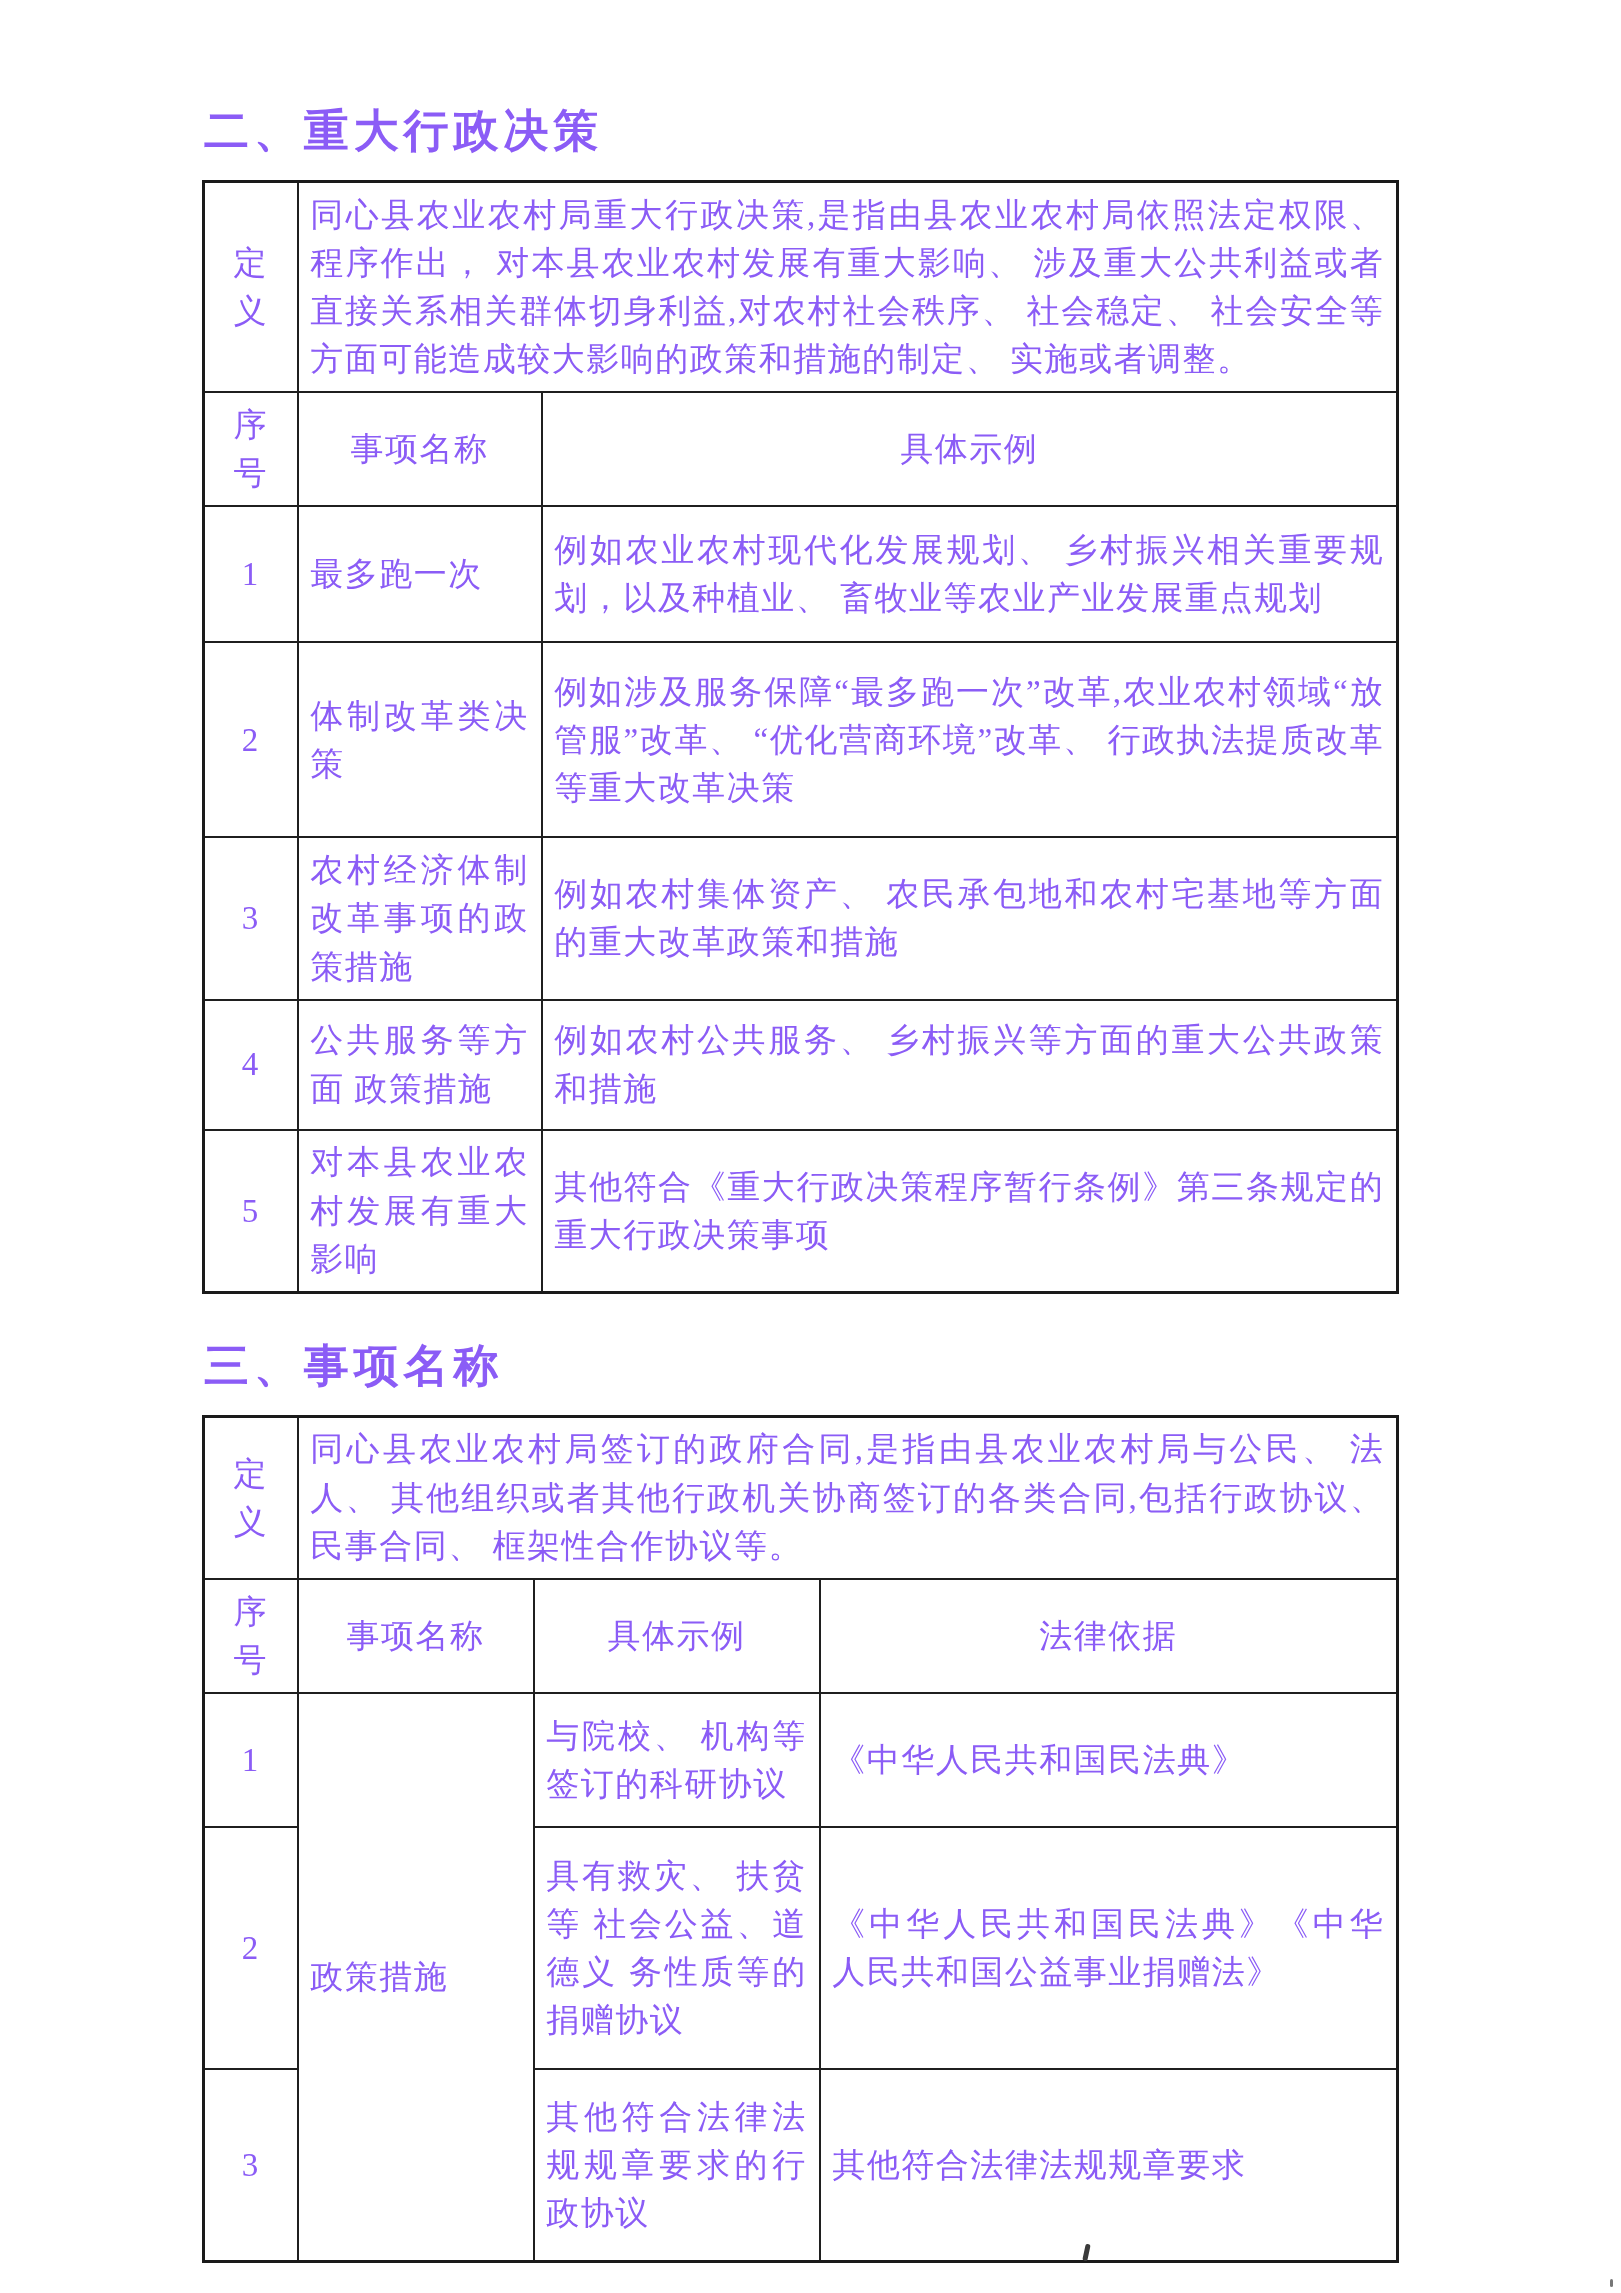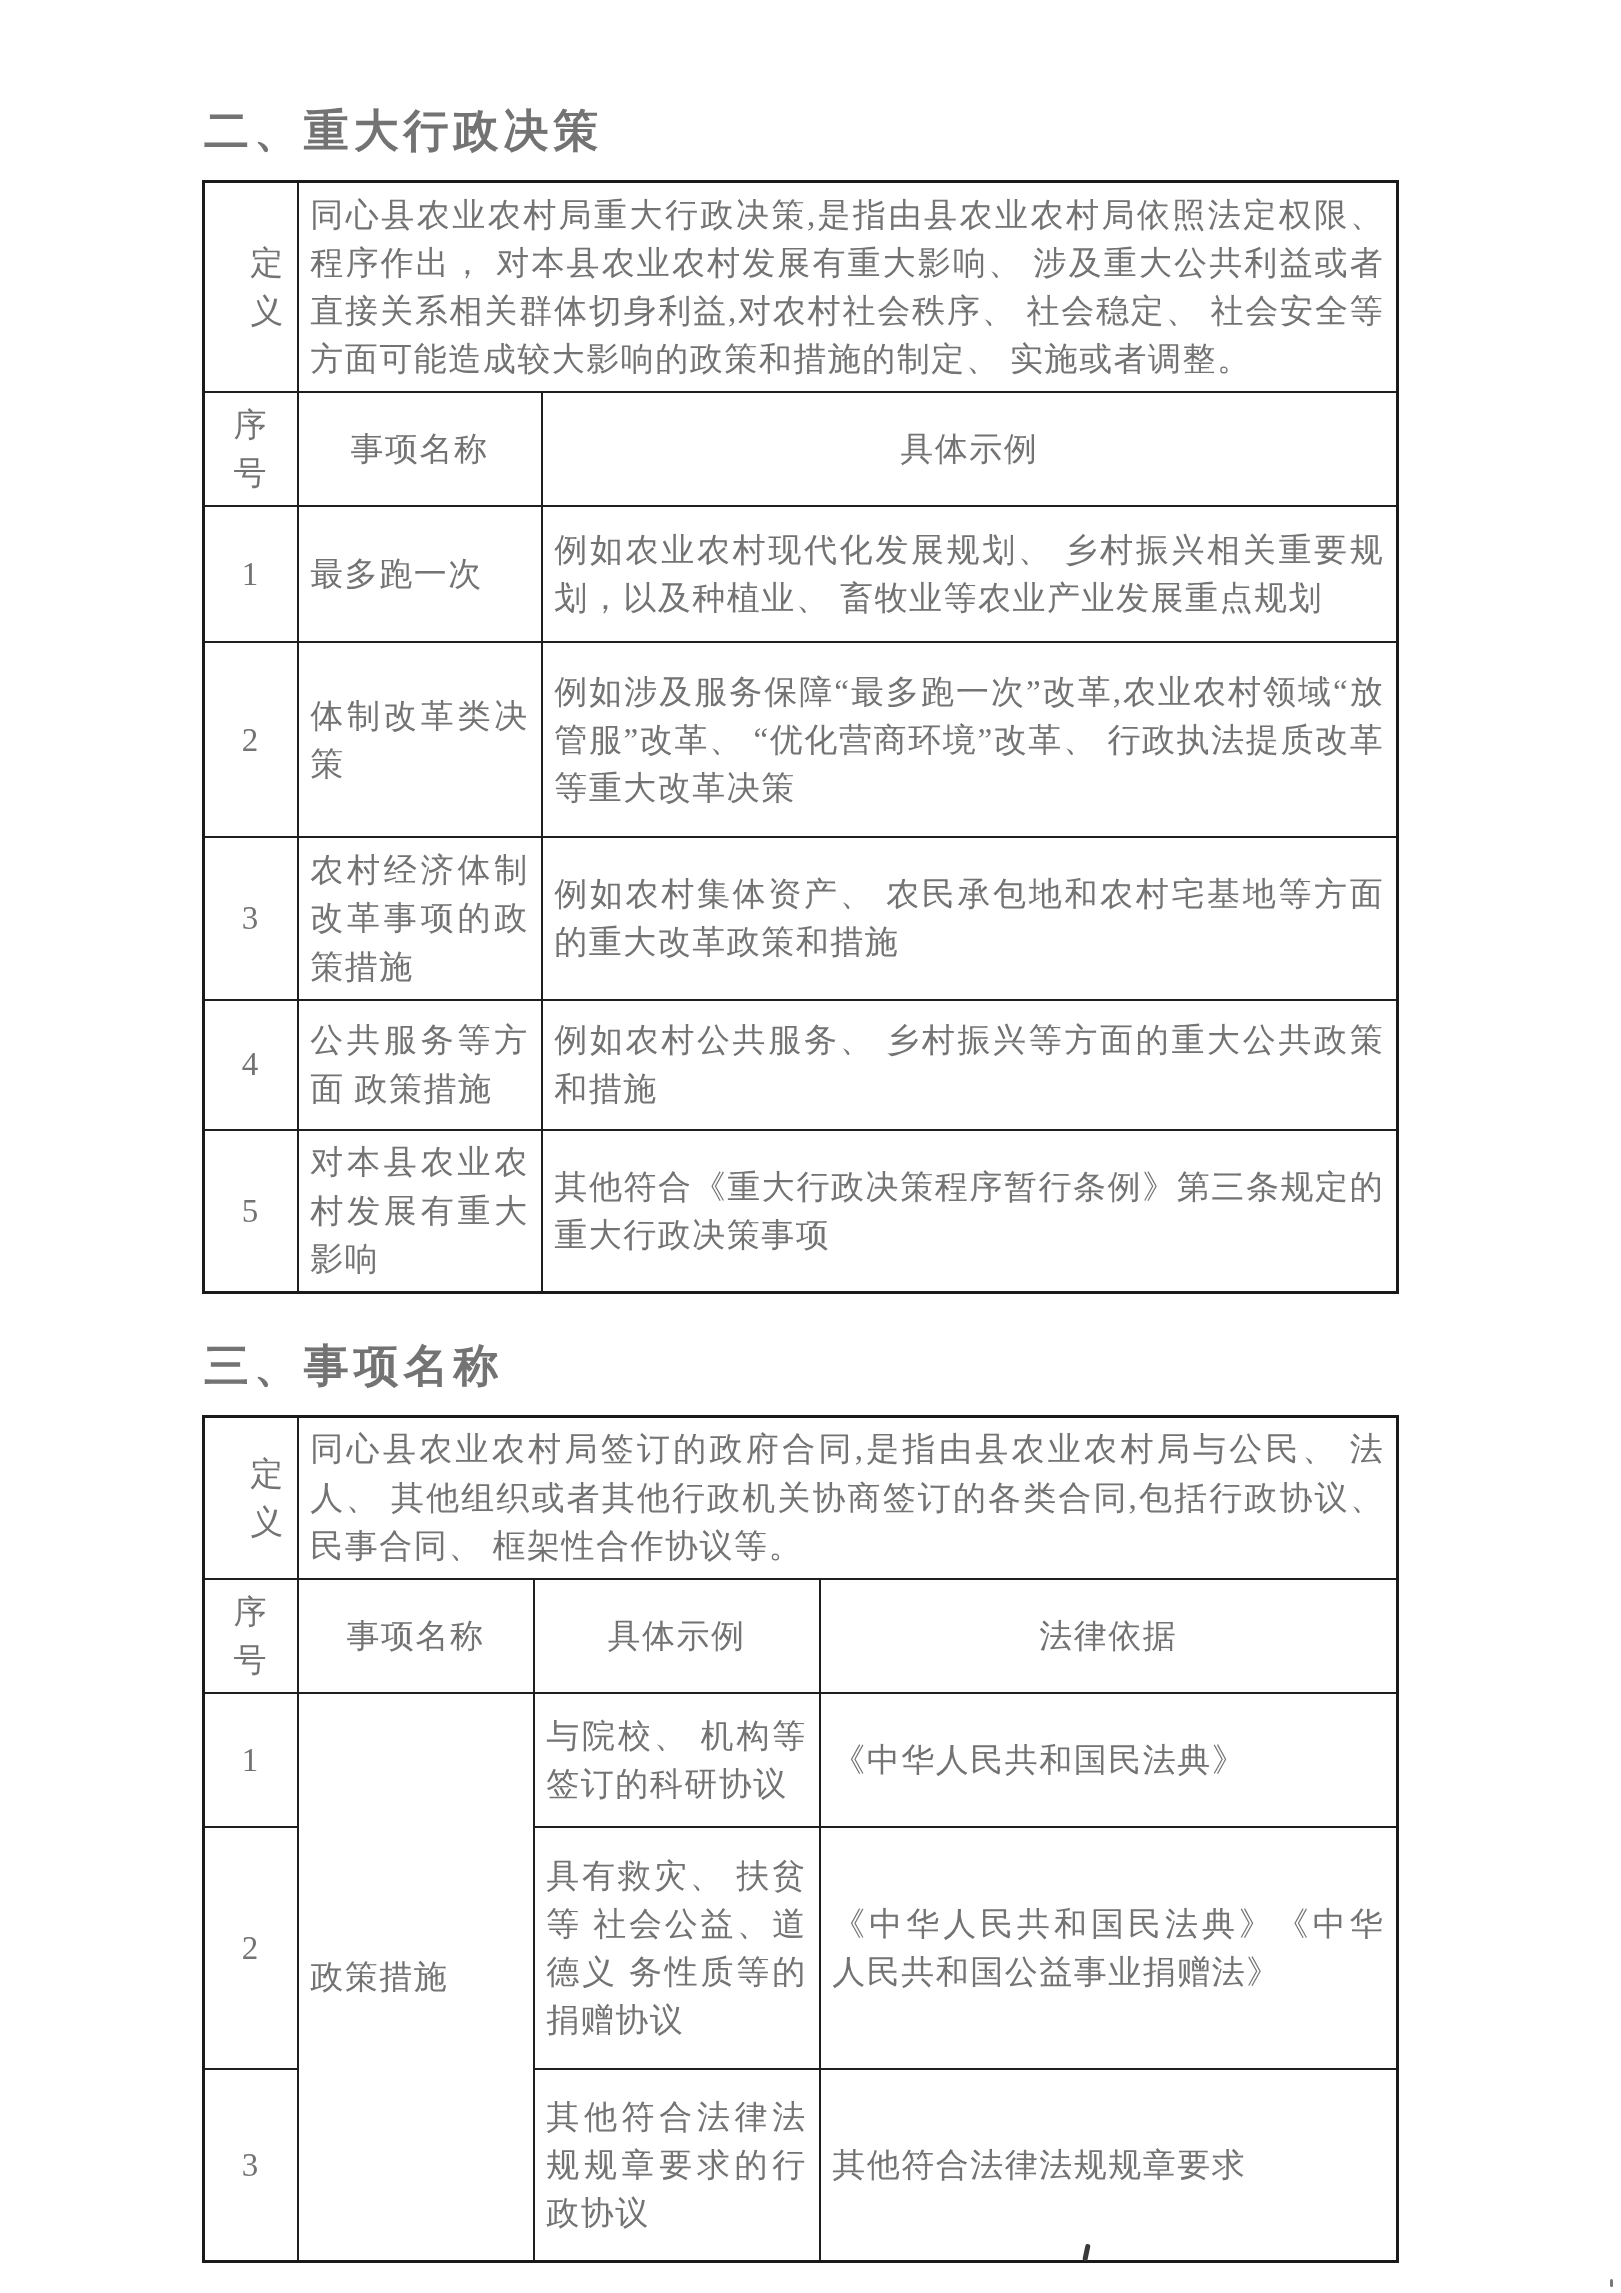--- a/index.html
+++ b/index.html
@@ -5,21 +5,21 @@
   html, body { margin: 0; padding: 0; background: #e8e8e8; }
   .page {
     position: relative;
     width: 1621px;
     height: 2293px;
     margin: 0 auto;
     background: #ffffff;
     box-sizing: border-box;
     padding: 104px 226px 0 202px;
     font-family: "Liberation Serif", "DejaVu Serif", serif;
-    color: #737373;
+    color: #8b5cf6;
     overflow: hidden;
   }
   .section-heading {
     font-size: 45px;
     font-weight: 700;
     letter-spacing: 4.9px;
     line-height: 1.2;
     margin: 0 0 21.7px 2px;
     font-family: "DejaVu Sans", "Liberation Sans", sans-serif;
   }
@@ -39,21 +39,21 @@
     letter-spacing: 1.5px;
     line-height: 1.46;
     font-weight: 400;
     word-break: break-all;
   }
   .cell-left   { text-align: left; }
   .cell-justify{ text-align: justify; text-justify: inter-ideograph; }
   .def-label {
     font-size: 41px;
     letter-spacing: 2px;
-    text-align: right;
+    text-align: center;
     font-weight: 600;
     font-family: "DejaVu Sans", "Liberation Sans", sans-serif;
   }
   .def-text { padding: 13.8px 17.7px; }
   th.col-header {
     font-size: 37px;
     font-weight: 700;
     letter-spacing: 3px;
     text-align: center;
     font-family: "DejaVu Sans", "Liberation Sans", sans-serif;

